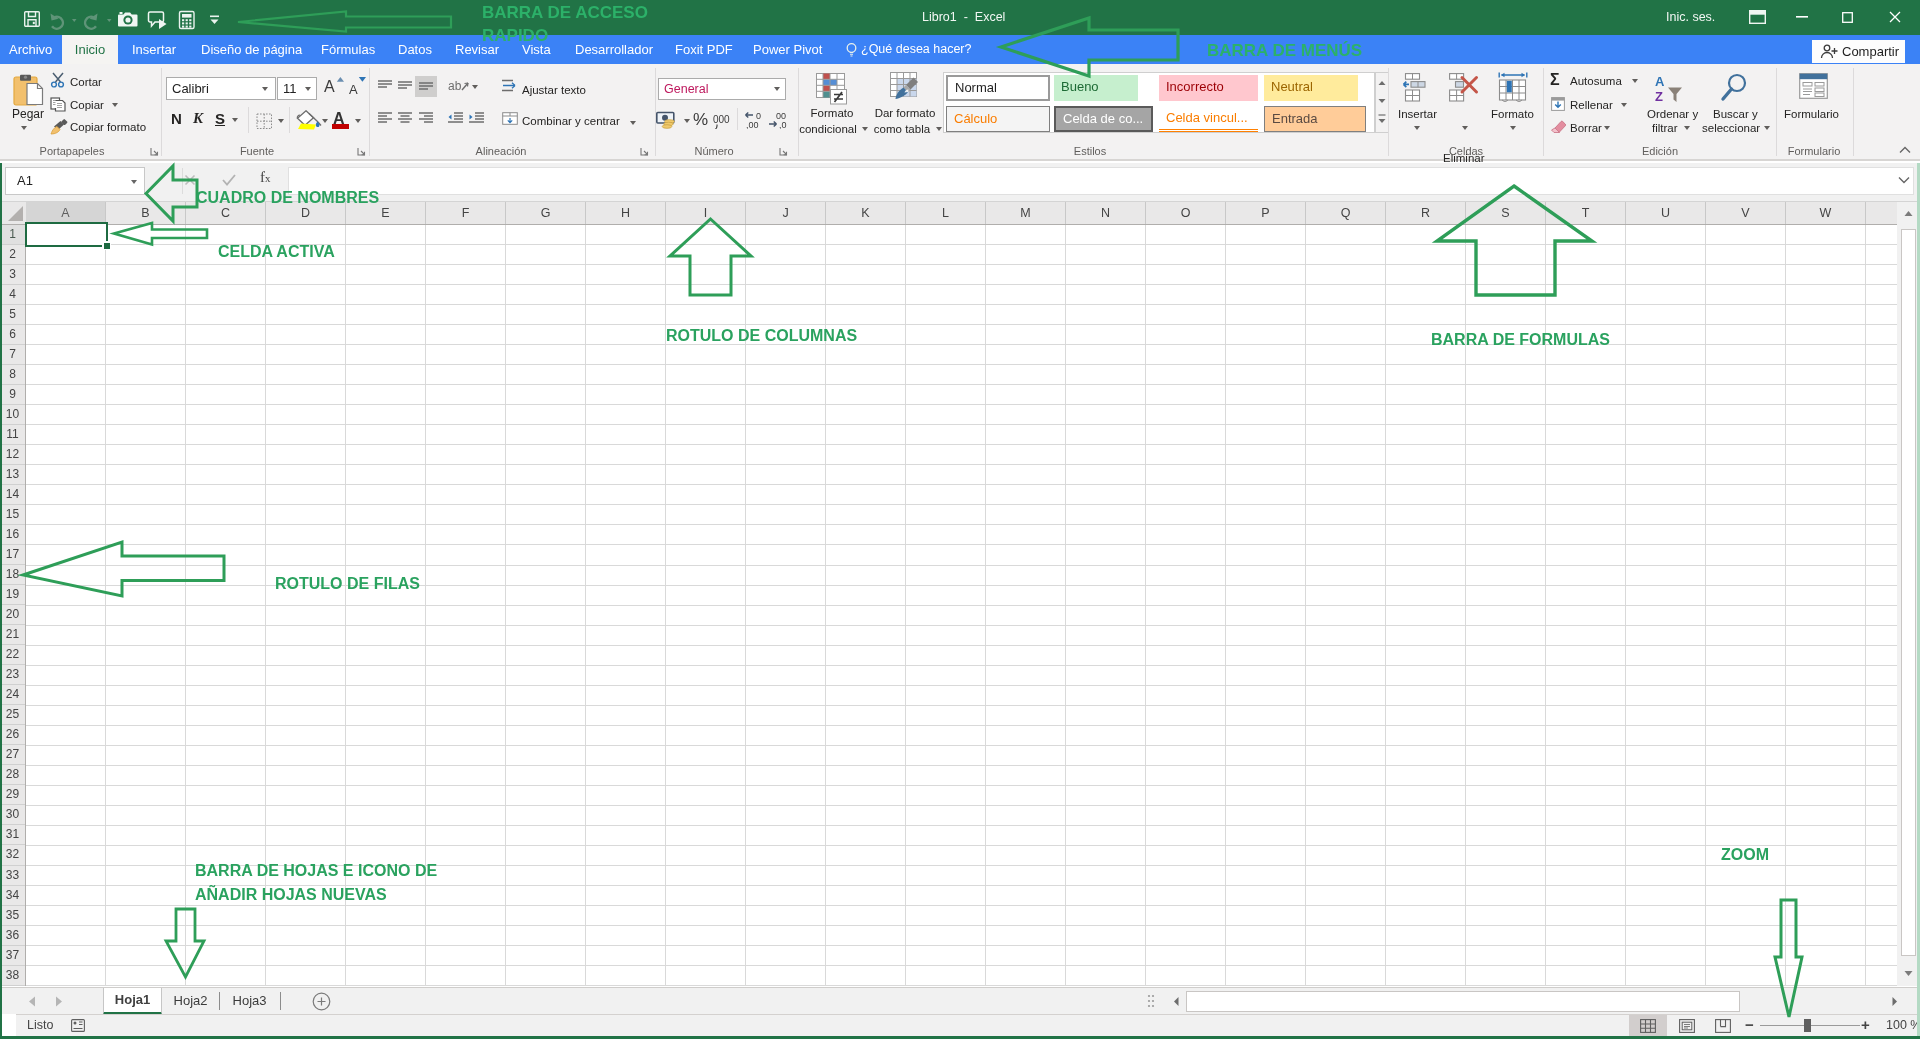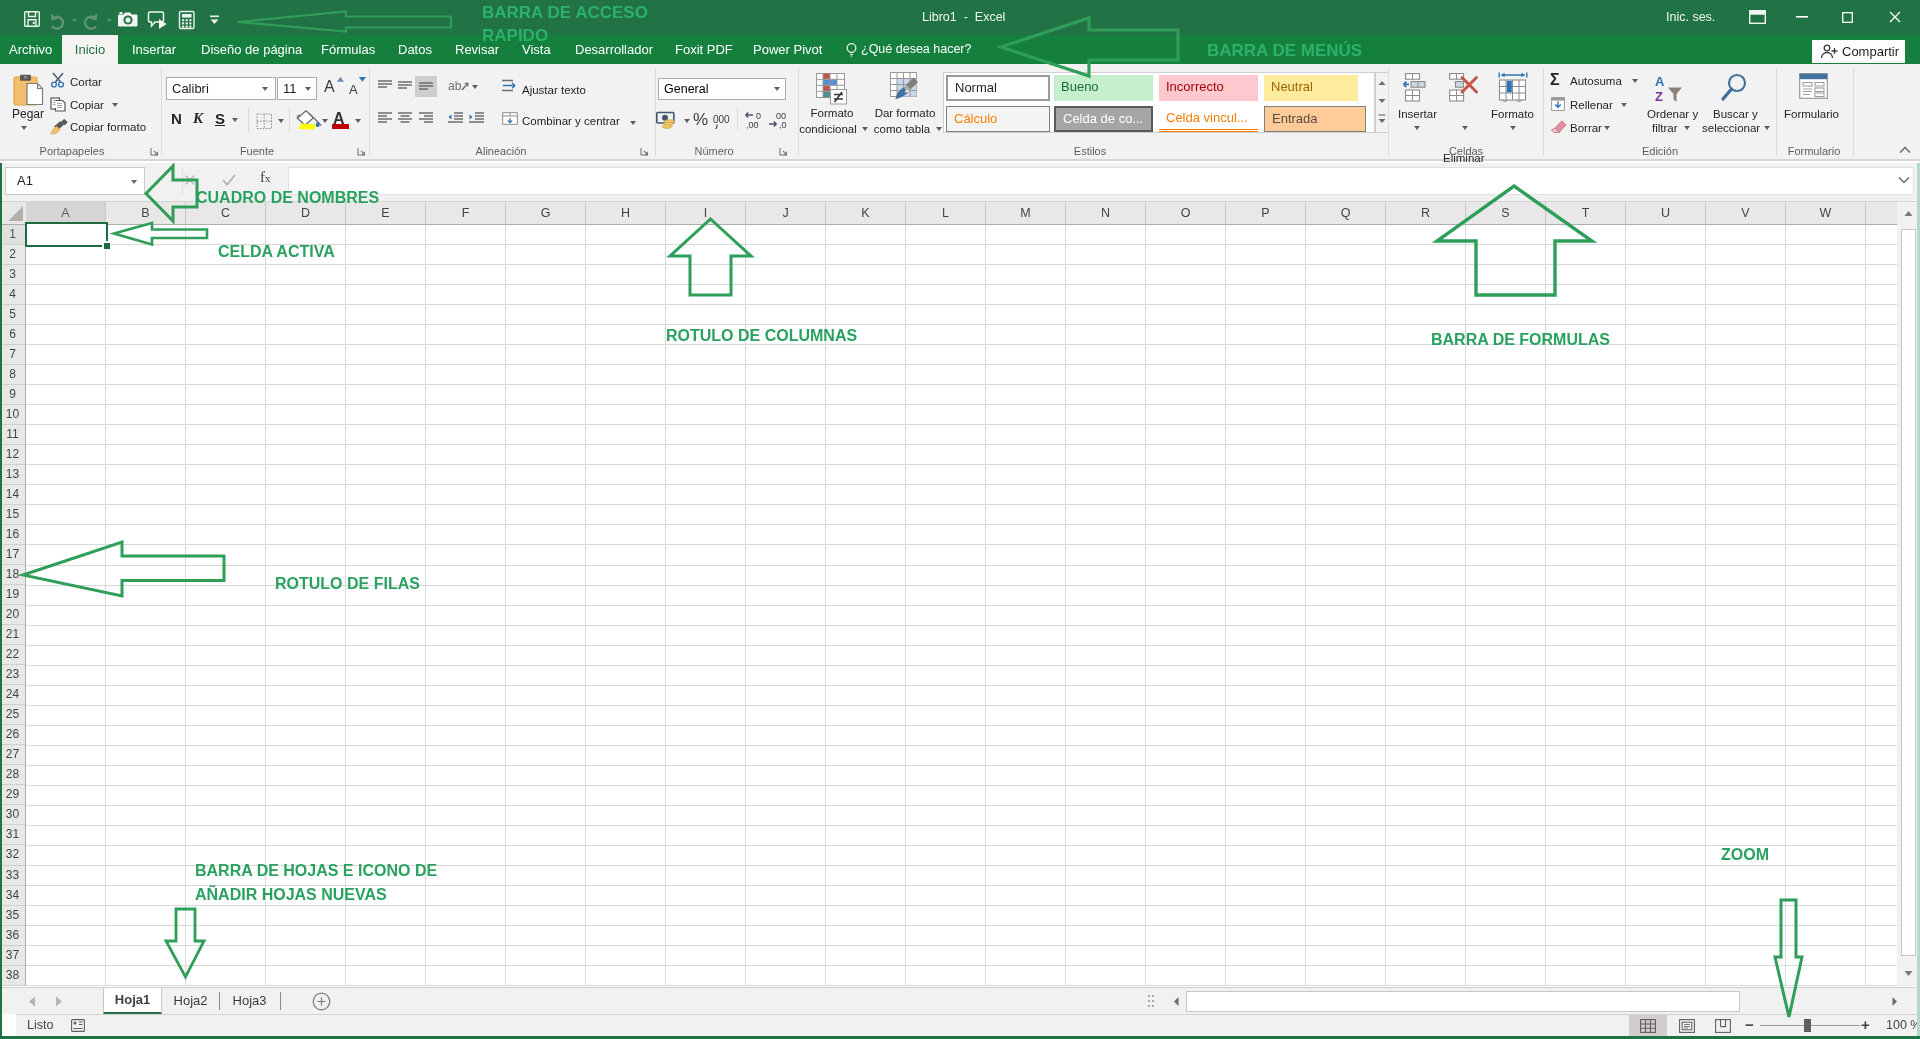--- a/index.html
+++ b/index.html
@@ -1,21 +1,21 @@
 <!DOCTYPE html>
 <html><head>
 <meta charset="utf-8">
 <style>
 * { margin:0; padding:0; box-sizing:border-box; }
 html,body { width:1920px; height:1039px; overflow:hidden; }
 body { position:relative; font-family:"Liberation Sans",sans-serif; background:#fff; }
 .abs { position:absolute; }
 
 #titlebar { left:0; top:0; width:1920px; height:35px; background:#217346; }
-#menubar { left:0; top:35px; width:1920px; height:29px; background:#15803d; }
+#menubar { left:0; top:35px; width:1920px; height:29px; background:#3b82f6; }
 .tab { position:absolute; top:0; height:29px; line-height:29px; color:#fff; font-size:13px; white-space:nowrap; }
 #tab-inicio { left:62px; top:0; width:56px; height:29px; background:#f5f4f2; color:#217346; text-align:center; line-height:29px; font-size:13px; }
 .ttext { color:#f2f7f4; font-size:12.5px; line-height:35px; position:absolute; white-space:nowrap; }
 
 #ribbon { left:0; top:64px; width:1920px; height:97px; background:#f3f2f2; border-bottom:2px solid #d7d5d3; }
 .gdiv { position:absolute; top:4px; width:1px; height:88px; background:#dcdadb; }
 .glabel { position:absolute; top:81px; font-size:11px; color:#605e5c; width:120px; text-align:center; }
 .launcher { position:absolute; top:83px; width:9px; height:9px; }
 .launcher svg { display:block; }
 .rbtn-text { font-size:11.5px; color:#252423; white-space:nowrap; position:absolute; }
@@ -282,21 +282,21 @@
   <div class="glabel" style="left:441px;">Alineación</div>
   <div class="launcher" style="left:640px;">
       <svg width="9" height="9" viewBox="0 0 9 9">
         <path d="M1,1 v7 h7" fill="none" stroke="#777" stroke-width="1.1"></path>
         <path d="M4,4 l3.5,3.5 M7.5,4.8 v2.9 h-2.9" fill="none" stroke="#777" stroke-width="1.1"></path>
       </svg>
     </div>
   <div class="gdiv" style="left:655px;"></div>
 
   <div class="combo" style="left:658px;top:14px;width:128px;height:22px;">
-    <div class="abs" style="left:5px;top:0;font-size:12.5px;color:#000000;line-height:20px;">General</div>
+    <div class="abs" style="left:5px;top:0;font-size:12.5px;color:#be185d;line-height:20px;">General</div>
     <div class="dd" style="left:115px;top:8px;"></div>
   </div>
   <svg class="abs" style="left:656px;top:47px" width="22" height="18" viewBox="0 0 22 18">
     <rect x="0.8" y="1.5" width="17" height="10.5" rx="1" fill="#eef3f8" stroke="#44546a" stroke-width="1.6"></rect>
     <circle cx="9" cy="6.7" r="3" fill="#44546a"></circle>
     <g fill="#f0c96c" stroke="#c9a344" stroke-width="0.8">
       <ellipse cx="13.5" cy="10.5" rx="4.8" ry="1.8"></ellipse>
       <ellipse cx="12.5" cy="13" rx="4.8" ry="1.8"></ellipse>
       <ellipse cx="11" cy="15.5" rx="4.8" ry="1.8"></ellipse>
     </g>
@@ -348,21 +348,21 @@
     <path d="M16,13 l4.5,4.5 -2.5,2.5 -4.5,-4.5 z" fill="#a8a8a8"></path>
     <path d="M13.5,15.5 l4.5,4.5 c-3,4 -8.5,6.5 -12.5,7 c0.5,-4.5 3,-8.5 8,-11.5 z" fill="#41719c"></path>
     <path d="M14.5,20.5 a4,4 0 0 1 4,-3 l-0.5,2.5 z" fill="#fff" opacity="0.85"></path>
   </svg>
   <div class="rbtn-text" style="left:872px;top:43px;text-align:center;width:66px;">Dar formato</div>
   <div class="rbtn-text" style="left:870px;top:59px;text-align:center;width:64px;">como tabla</div>
   <div class="dd" style="left:936px;top:63px;"></div>
 
   <div class="abs" style="left:943px;top:8px;width:432px;height:61px;background:#fff;border:1px solid #cfcfcf;"></div>
   <div class="galcell" style="left:946px;top:11px;width:104px;height:26px;background:#fff;border:2px solid #9a9a9a;color:#1f1f1f;line-height:22px;">Normal</div>
-  <div class="galcell" style="left:1054px;top:11px;width:99px;height:26px;background:#c6efce;color:#1d6b35;">Bueno</div>
+  <div class="galcell" style="left:1054px;top:11px;width:84px;height:26px;background:#c6efce;color:#1d6b35;">Bueno</div>
   <div class="galcell" style="left:1159px;top:11px;width:99px;height:26px;background:#ffc7ce;color:#9c0006;">Incorrecto</div>
   <div class="galcell" style="left:1264px;top:11px;width:94px;height:26px;background:#ffeb9c;color:#9c6500;">Neutral</div>
   <div class="galcell" style="left:946px;top:42px;width:104px;height:26px;background:#f4f4f4;border:1px solid #7f7f7f;color:#fa7d00;line-height:23px;">Cálculo</div>
   <div class="galcell" style="left:1054px;top:42px;width:99px;height:26px;background:#a5a5a5;border:2px solid #5a5a5a;color:#fff;line-height:21px;">Celda de co...</div>
   <div class="galcell" style="left:1159px;top:42px;width:99px;height:26px;background:#fff;color:#fa7d00;border-bottom:3px double #ff8001;">Celda vincul...</div>
   <div class="galcell" style="left:1264px;top:42px;width:102px;height:26px;background:#ffcc99;border:1px solid #7f7f7f;color:#5a4a42;line-height:23px;">Entrada</div>
   <div class="abs" style="left:1375px;top:8px;width:14px;height:61px;border:1px solid #cfcfcf;background:#f3f2f2;">
     <svg width="12" height="59" viewBox="0 0 12 59">
       <path d="M6,8 l3.5,4 h-7 z" fill="#6d6d6d"></path>
       <path d="M6,30 l3.5,-4 h-7 z" fill="#6d6d6d"></path>

